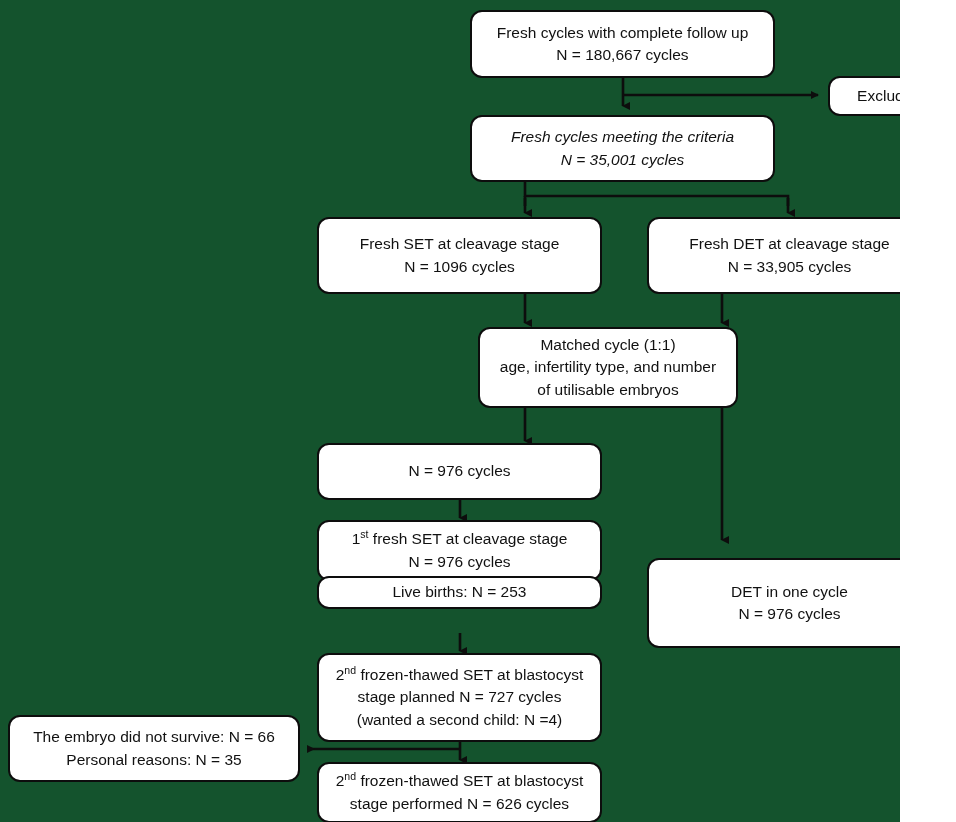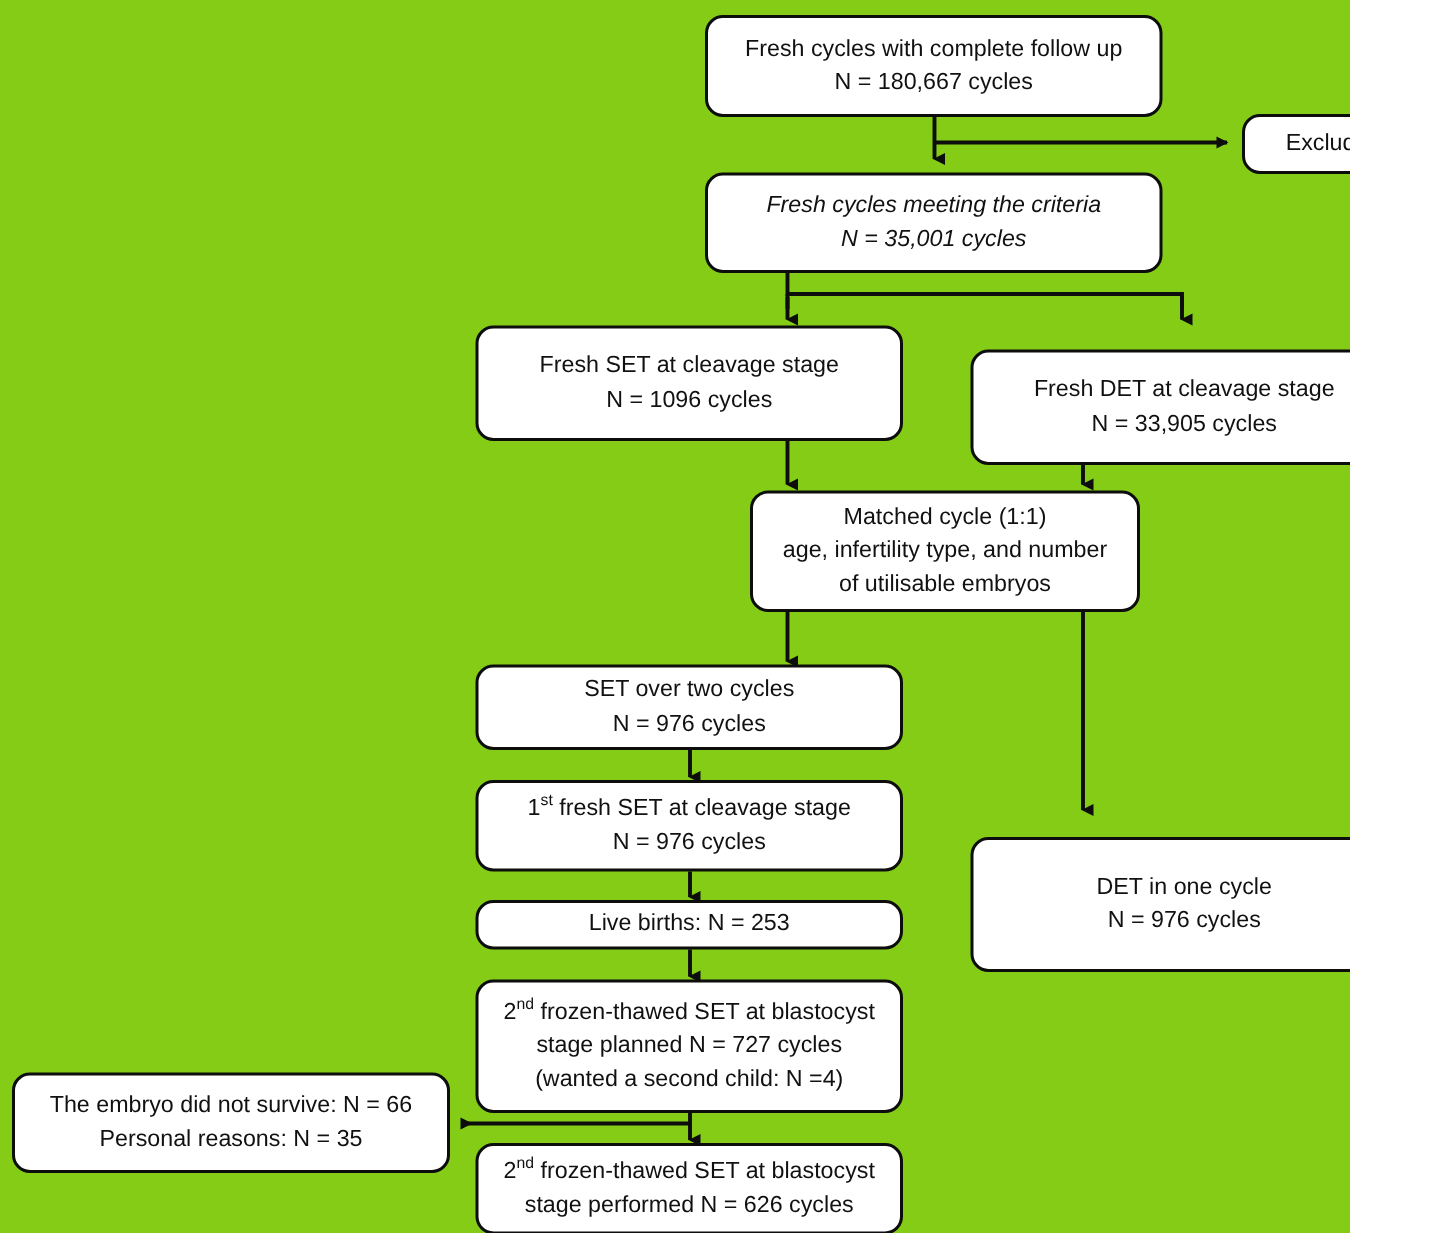--- a/index.html
+++ b/index.html
@@ -7,21 +7,21 @@
     padding: 0;
     background: #ffffff;
   }
   body {
     font-family: "Liberation Sans", sans-serif;
   }
   #flowchart {
     position: relative;
     width: 900px;
     height: 822px;
-    background: #84cc16;
+    background: #14532d;
     overflow: hidden;
   }
   #connectors {
     position: absolute;
     left: 0;
     top: 0;
     width: 956px;
     height: 822px;
     pointer-events: none;
   }
@@ -111,42 +111,41 @@
   <div class="node" style="left:470px; top:115px; width:305px; height:67px;font-style:italic;">
     <span class="line">Fresh cycles meeting the criteria</span>
     <span class="line">N = 35,001 cycles</span>
   </div>
 
   <div class="node" style="left:317px; top:217px; width:285px; height:77px;">
     <span class="line">Fresh SET at cleavage stage</span>
     <span class="line">N = 1096 cycles</span>
   </div>
 
-  <div class="node" style="left:647px; top:217px; width:285px; height:77px;margin-top:16px;">
+  <div class="node" style="left:647px; top:217px; width:285px; height:77px;">
     <span class="line">Fresh DET at cleavage stage</span>
     <span class="line">N = 33,905 cycles</span>
   </div>
 
-  <div class="node" style="left:500px; top:327px; width:260px; height:81px;">
+  <div class="node" style="left:478px; top:327px; width:260px; height:81px;">
     <span class="line">Matched cycle (1:1)</span>
     <span class="line">age, infertility type, and number</span>
     <span class="line">of utilisable embryos</span>
   </div>
 
   <div class="node" style="left:317px; top:443px; width:285px; height:57px;">
-    <span class="line">SET over two cycles</span>
     <span class="line">N = 976 cycles</span>
   </div>
 
   <div class="node" style="left:317px; top:520px; width:285px; height:61px;">
     <span class="line"><span>1</span><sup>st</sup><span> fresh SET at cleavage stage</span></span>
     <span class="line">N = 976 cycles</span>
   </div>
 
-  <div class="node" style="left:317px; top:600px; width:285px; height:33px;">
+  <div class="node" style="left:317px; top:576px; width:285px; height:33px;">
     <span class="line">Live births: N = 253</span>
   </div>
 
   <div class="node" style="left:317px; top:653px; width:285px; height:89px;">
     <span class="line"><span>2</span><sup>nd</sup><span> frozen-thawed SET at blastocyst</span></span>
     <span class="line">stage planned N = 727 cycles</span>
     <span class="line">(wanted a second child: N =4)</span>
   </div>
 
   <div class="node" style="left:317px; top:762px; width:285px; height:61px;">

